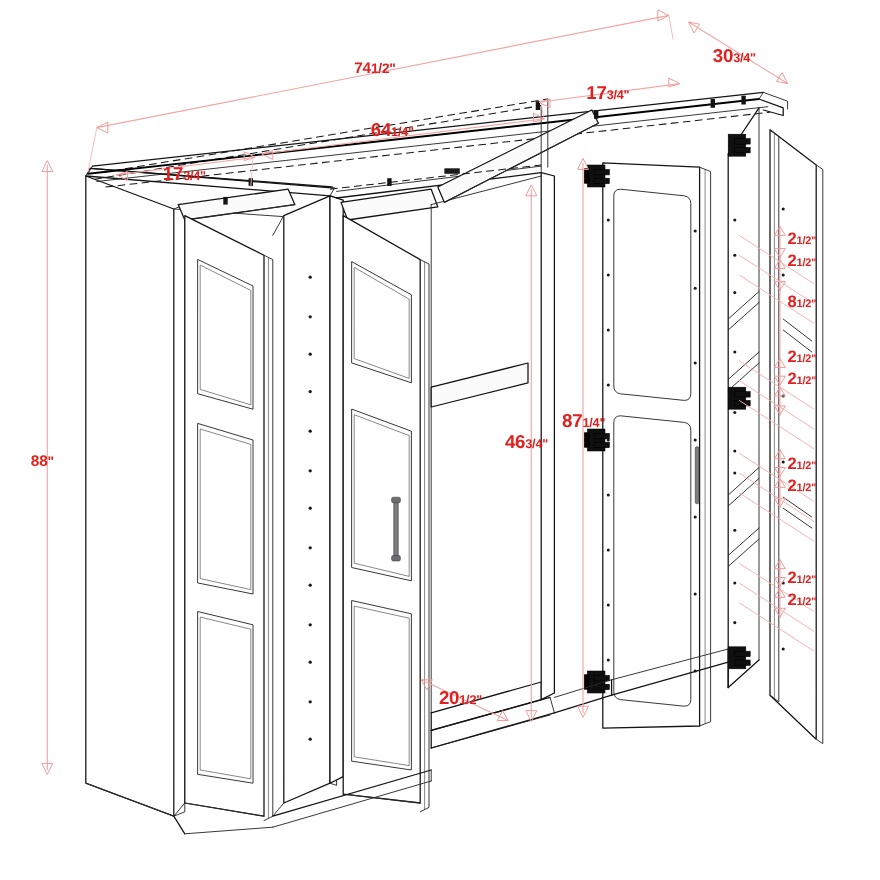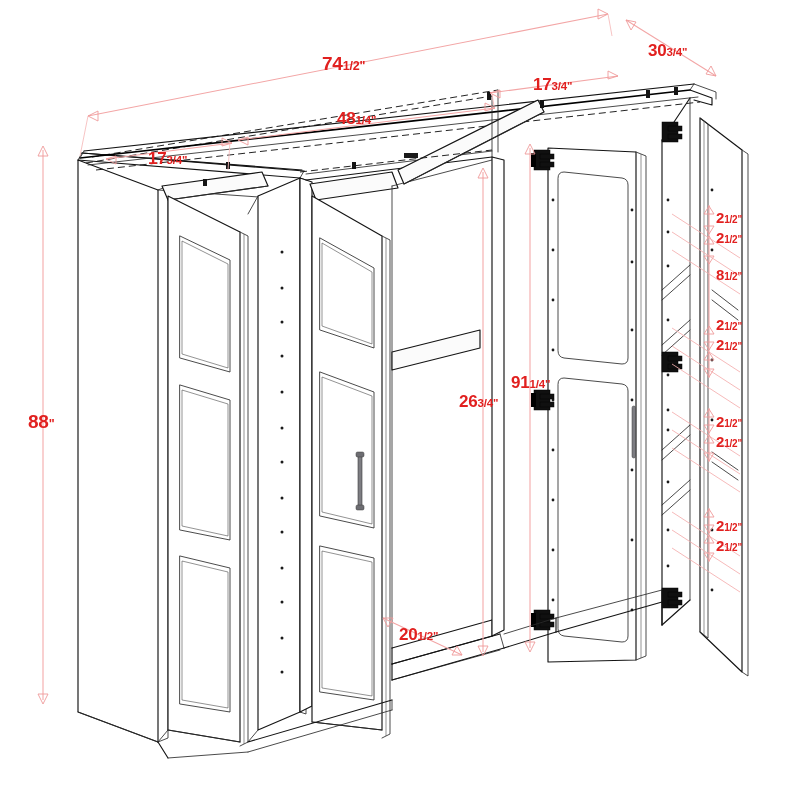--- a/index.html
+++ b/index.html
@@ -27,21 +27,21 @@
   .arrowhead{fill:none;stroke:#ef9a9a;stroke-width:0.9;}
 
   .dimtext{position:absolute;color:#e1201f;font-weight:bold;
            font-family:"Liberation Sans","DejaVu Sans",sans-serif;
            white-space:nowrap;line-height:1;letter-spacing:-0.2px;
            -webkit-font-smoothing:antialiased;}
   .dimtext .whole{font-size:17px;}
   .dimtext .frac{font-size:11.5px;}
   .dimtext.sm .whole{font-size:15px;}
   .dimtext.sm .frac{font-size:10px;}
-  .dimtext.lg .whole{font-size:19px;}
+  .dimtext.lg .whole{font-size:14px;}
   .dimtext.lg .frac{font-size:12.5px;}
 </style>
 </head>
 <body>
 
 <div id="stage">
 
 <svg width="800" height="800" viewBox="0 0 800 800">
 
   <g>
@@ -468,33 +468,33 @@
 
 <div class="dimtext lg" style="left:28px;top:412px;">
   <span class="whole">88</span><span class="frac">"</span>
 </div>
 
 <div class="dimtext" style="left:148px;top:150px;">
   <span class="whole">17</span><span class="frac">3/4"</span>
 </div>
 
 <div class="dimtext" style="left:337px;top:110px;">
-  <span class="whole">48</span><span class="frac">1/4"</span>
+  <span class="whole">64</span><span class="frac">1/4"</span>
 </div>
 
 <div class="dimtext" style="left:533px;top:76px;">
   <span class="whole">17</span><span class="frac">3/4"</span>
 </div>
 
 <div class="dimtext" style="left:459px;top:393px;">
-  <span class="whole">26</span><span class="frac">3/4"</span>
+  <span class="whole">46</span><span class="frac">3/4"</span>
 </div>
 
 <div class="dimtext" style="left:511px;top:374px;">
-  <span class="whole">91</span><span class="frac">1/4"</span>
+  <span class="whole">87</span><span class="frac">1/4"</span>
 </div>
 
 <div class="dimtext" style="left:399px;top:626px;">
   <span class="whole">20</span><span class="frac">1/2"</span>
 </div>
 
 <div class="dimtext sm" style="left:716px;top:210px;">
   <span class="whole">2</span><span class="frac">1/2"</span>
 </div>
 

